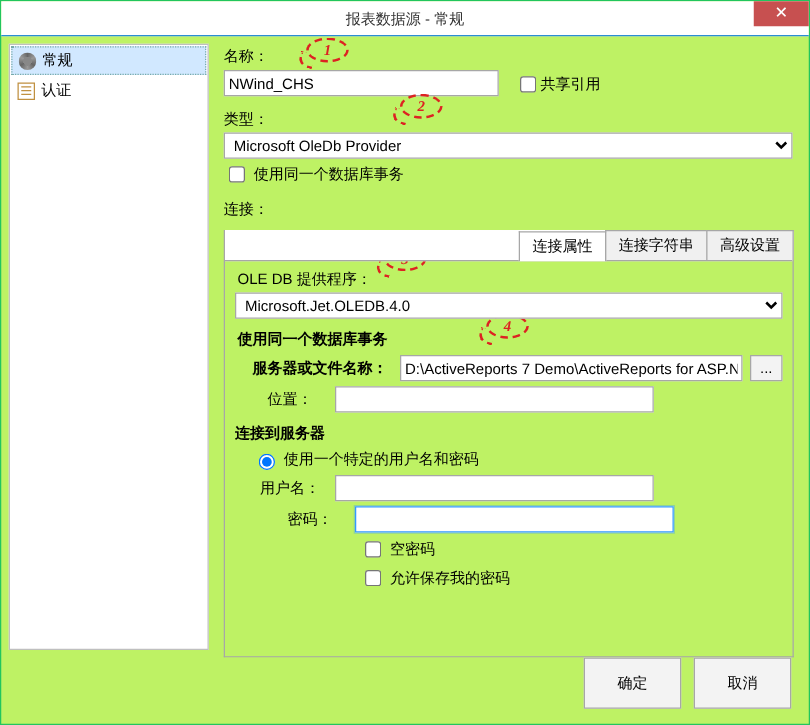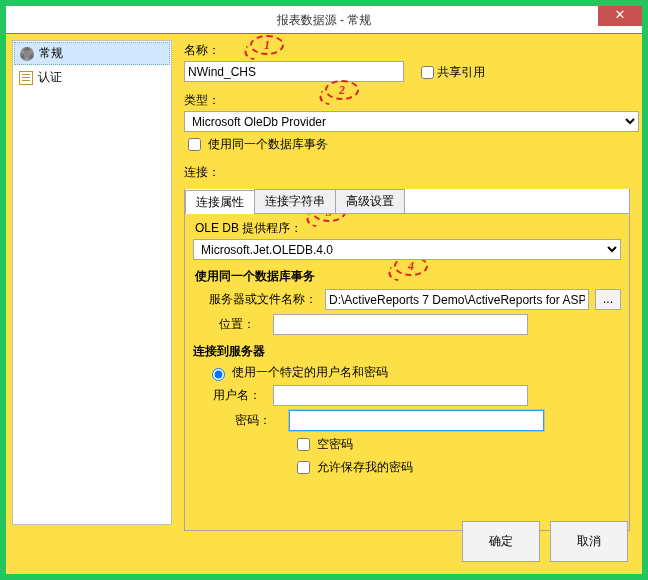--- a/index.html
+++ b/index.html
@@ -1,43 +1,43 @@
 <!DOCTYPE html>
 <html><head>
 <meta charset="utf-8">
 <style>
   * { box-sizing: border-box; font-family: "Microsoft YaHei", "SimSun", Tahoma, sans-serif; font-size: 12px; }
   body { margin: 0; background: #fff; }
-  .window { width: 648px; height: 580px; border: 6px solid #22c55e; background: #fde047; margin: 0; position: relative; }
+  .window { width: 648px; height: 580px; border: 1px solid #22c55e; background: #bef264; margin: 0; position: relative; }
   .titlebar { height: 28px; background: #fff; position: relative; border-bottom: 1px solid #2a8dd4; }
   .titlebar .title { text-align: center; line-height: 28px; color: #333; }
   .closebtn { position: absolute; top: 0; right: 0; width: 44px; height: 20px; background: #c75050; color: #fff; text-align: center; line-height: 18px; font-family: Arial; font-size: 13px; cursor: pointer; }
   .body { display: flex; height: 497px; }
   .sidebar { width: 160px; border: 1px solid #bfbfbf; margin: 6px 0 6px 6px; background: #fff; }
   .side-item { padding: 3px 6px; display: flex; align-items: center; gap: 5px; text-align: right; }
   .side-item.selected { background: #d1e8ff; border: 1px dotted #7aa; margin: 1px; padding: 2px 5px; }
   .ico { width: 14px; height: 14px; display: inline-block; }
   .ico-gear { background: radial-gradient(circle at 50% 50%, #888 0 35%, transparent 36%), conic-gradient(#666,#999,#666,#999,#666,#999,#666); border-radius: 50%; }
   .ico-doc { background: linear-gradient(#fff,#fff); border: 1px solid #c09040; position: relative; }
   .ico-doc::after { content:""; position:absolute; left:2px; right:2px; top:2px; height:1px; background:#c09040; box-shadow:0 3px #c09040,0 6px #c09040; }
   .main { flex: 1; padding: 8px 12px 4px 12px; overflow: hidden; position: relative; }
   .row { margin-bottom: 5px; }
   .lbl { display: block; margin-bottom: 2px; }
   input[type=text], select { border: 1px solid #a7a7a7; padding: 2px 3px; height: 21px; background: #fff; }
   .name-input { width: 220px; }
   .share { display: inline-flex; align-items: center; margin-left: 10px; vertical-align: middle; }
   .type-select { width: 455px; }
   .chk-row { display: flex; align-items: center; gap: 4px; margin-top: 3px; }
   .tabs { margin-top: 8px; border: 1px solid #a7a7a7; border-top: none; position: relative; padding: 8px 8px 8px 8px; height: 342px; }
-  .tabstrip { display: flex; border-bottom: 1px solid #a7a7a7; margin: -8px -8px 6px -8px; background: #fff; }
+  .tabstrip { display: flex; border-bottom: 1px solid #a7a7a7; margin: -8px -8px 6px -8px; background: #fff; justify-content: flex-end; }
   .tab { border: 1px solid #a7a7a7; border-bottom: none; padding: 3px 10px; margin-right: -1px; background: #f0f0f0; cursor: pointer; }
   .tab.active { background: #fff; position: relative; top: 1px; }
   .section-title { font-weight: bold; margin: 8px 0 4px 2px; }
   .svr-file-row, .loc-row, .user-row, .pwd-row { display: flex; align-items: center; margin: 4px 0 4px 14px; gap: 6px; }
-  .svr-file-row .fl { width: 112px; text-align: center; }
+  .svr-file-row .fl { width: 112px; text-align: left; font-weight: bold; }
   .loc-row .fl, .user-row .fl, .pwd-row .fl { width: 60px; text-align: center; }
   .svr-input { flex: 1; }
   .browse { width: 26px; height: 21px; border: 1px solid #a7a7a7; background: #f3f3f3; cursor: pointer; text-align: center; line-height: 17px; }
   .radio-row { display: flex; align-items: center; gap: 4px; margin: 3px 0 3px 14px; }
   .pwd-input { width: 255px; border: 1px solid #3399ff !important; box-shadow: 0 0 0 1px #3399ff55; }
   .pwd-opts { margin-left: 100px; }
   .pwd-opts .chk-row { margin-left: 0; margin-top: 4px; }
   .buttons { position: absolute; right: 14px; bottom: 12px; display: flex; gap: 10px; }
   .btn { width: 78px; height: 41px; border: 1px solid #a7a7a7; background: #f3f3f3; cursor: pointer; }
   .callout { position: absolute; width: 34px; height: 20px; border: 2px dashed #d22; border-radius: 50%; color: #d22; font-style: italic; font-weight: bold; font-family: Georgia, serif; text-align: center; line-height: 16px; pointer-events: none; background: rgba(255,255,255,0); }

